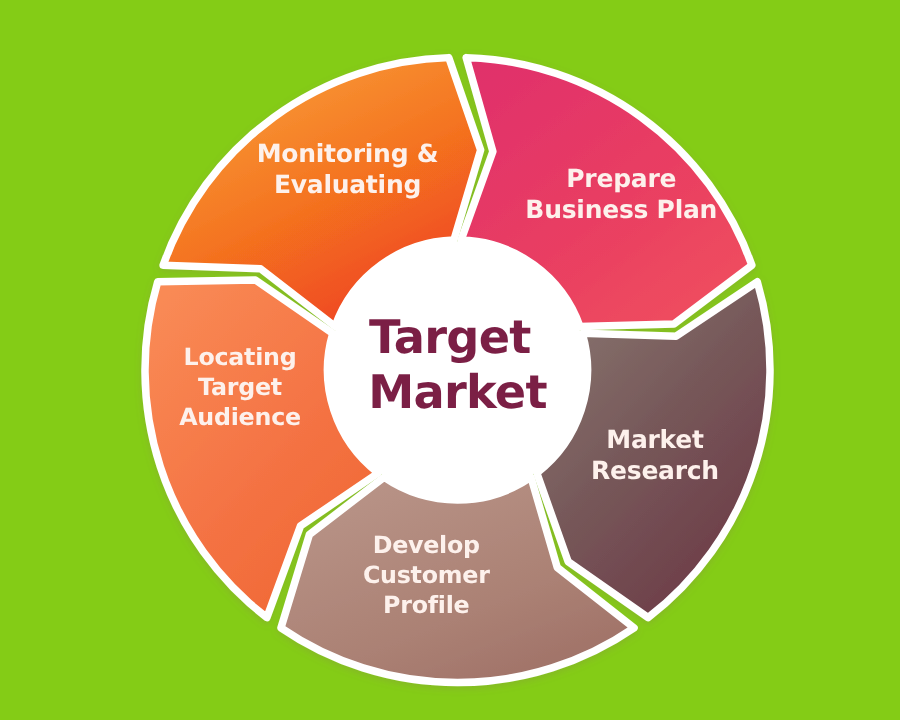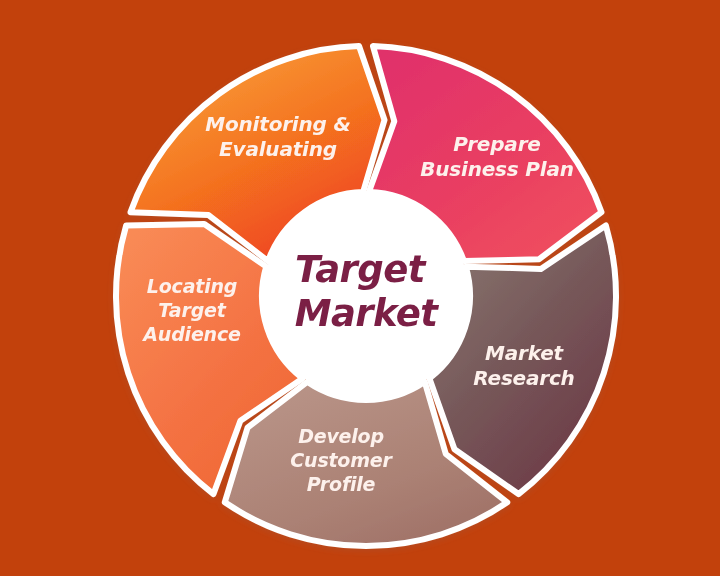--- a/index.html
+++ b/index.html
@@ -11,22 +11,21 @@
   body {
     width: 720px;
     height: 576px;
     overflow: hidden;
     font-family: "DejaVu Sans", "Liberation Sans", sans-serif;
   }
   #diagram-stage {
     position: relative;
     width: 720px;
     height: 576px;
-    background: #c2410c;
-    font-style: italic;
+    background: #84cc16;
   }
   #wheel-svg {
     position: absolute;
     left: 0;
     top: 0;
     width: 720px;
     height: 576px;
     display: block;
   }
   .seg-label {

